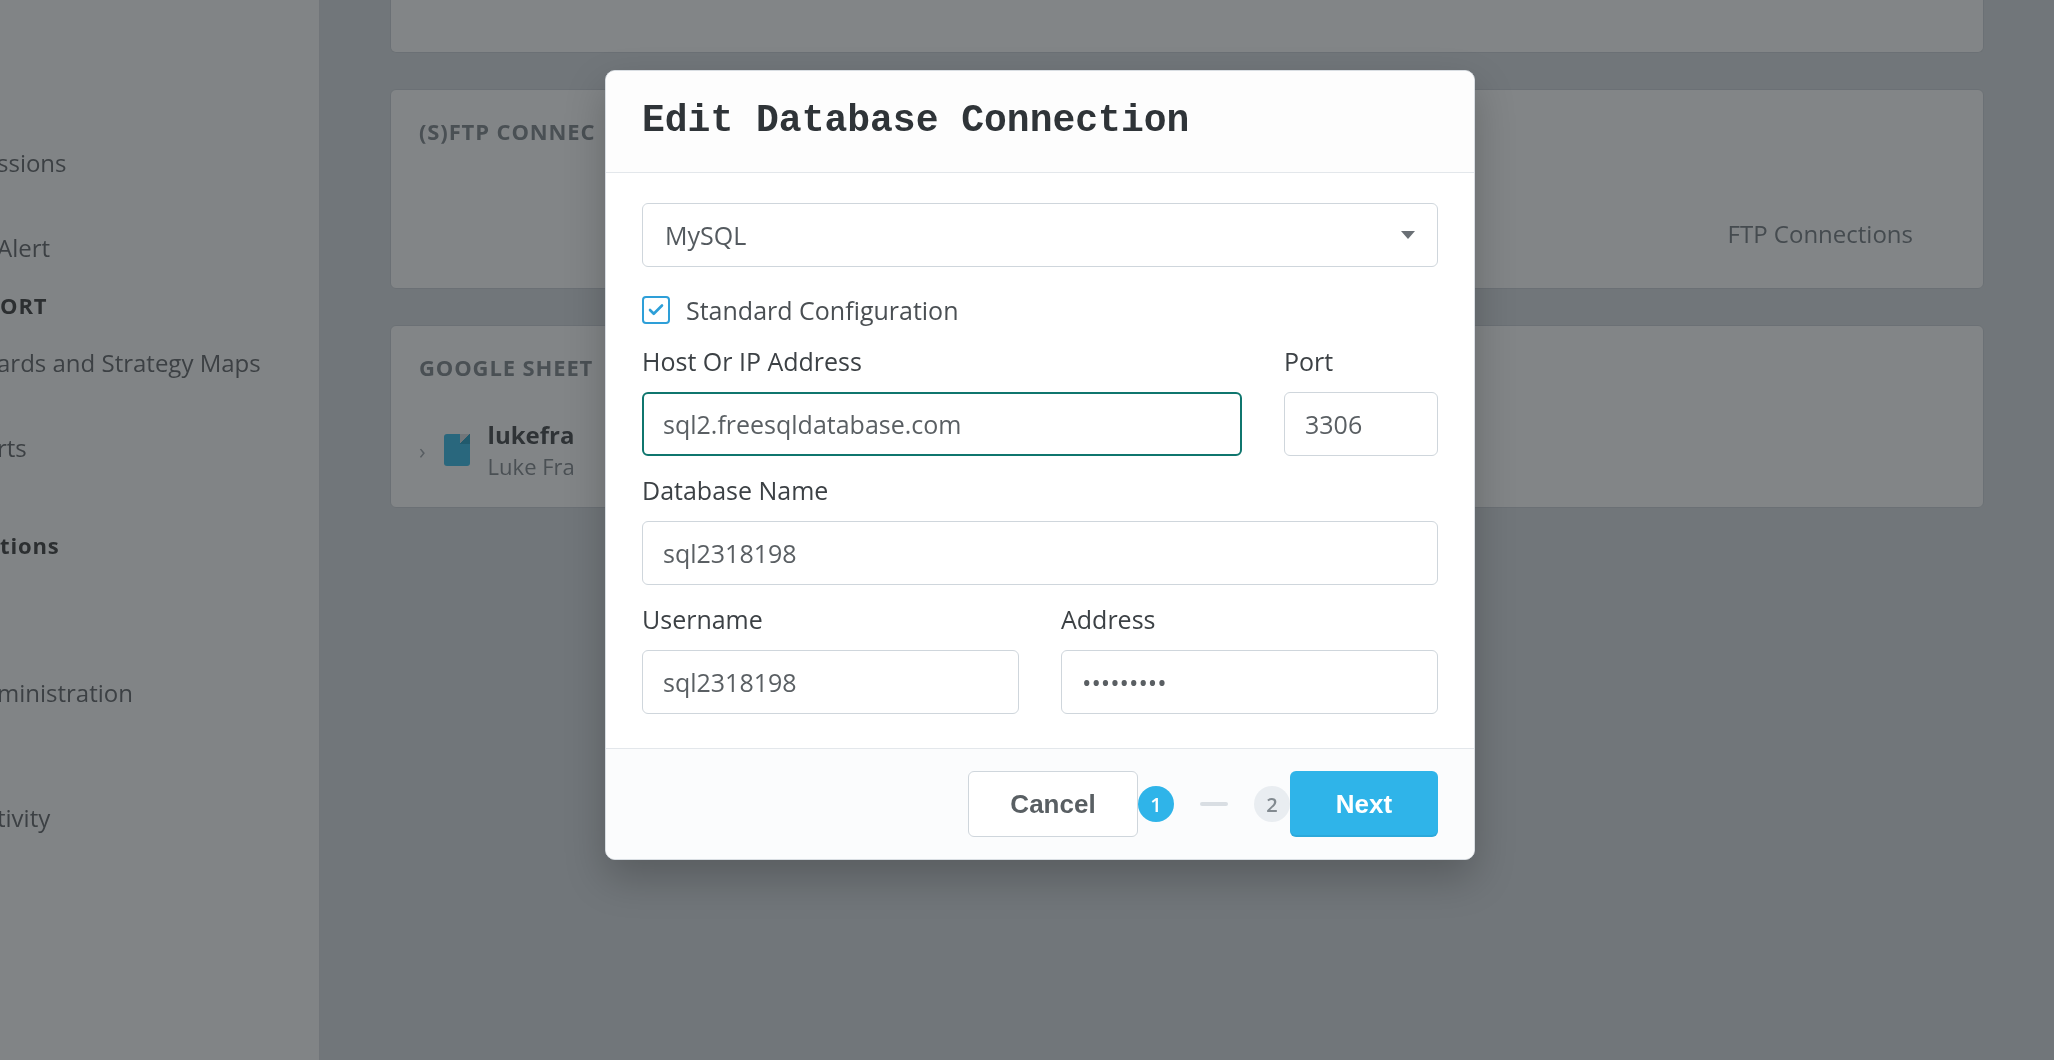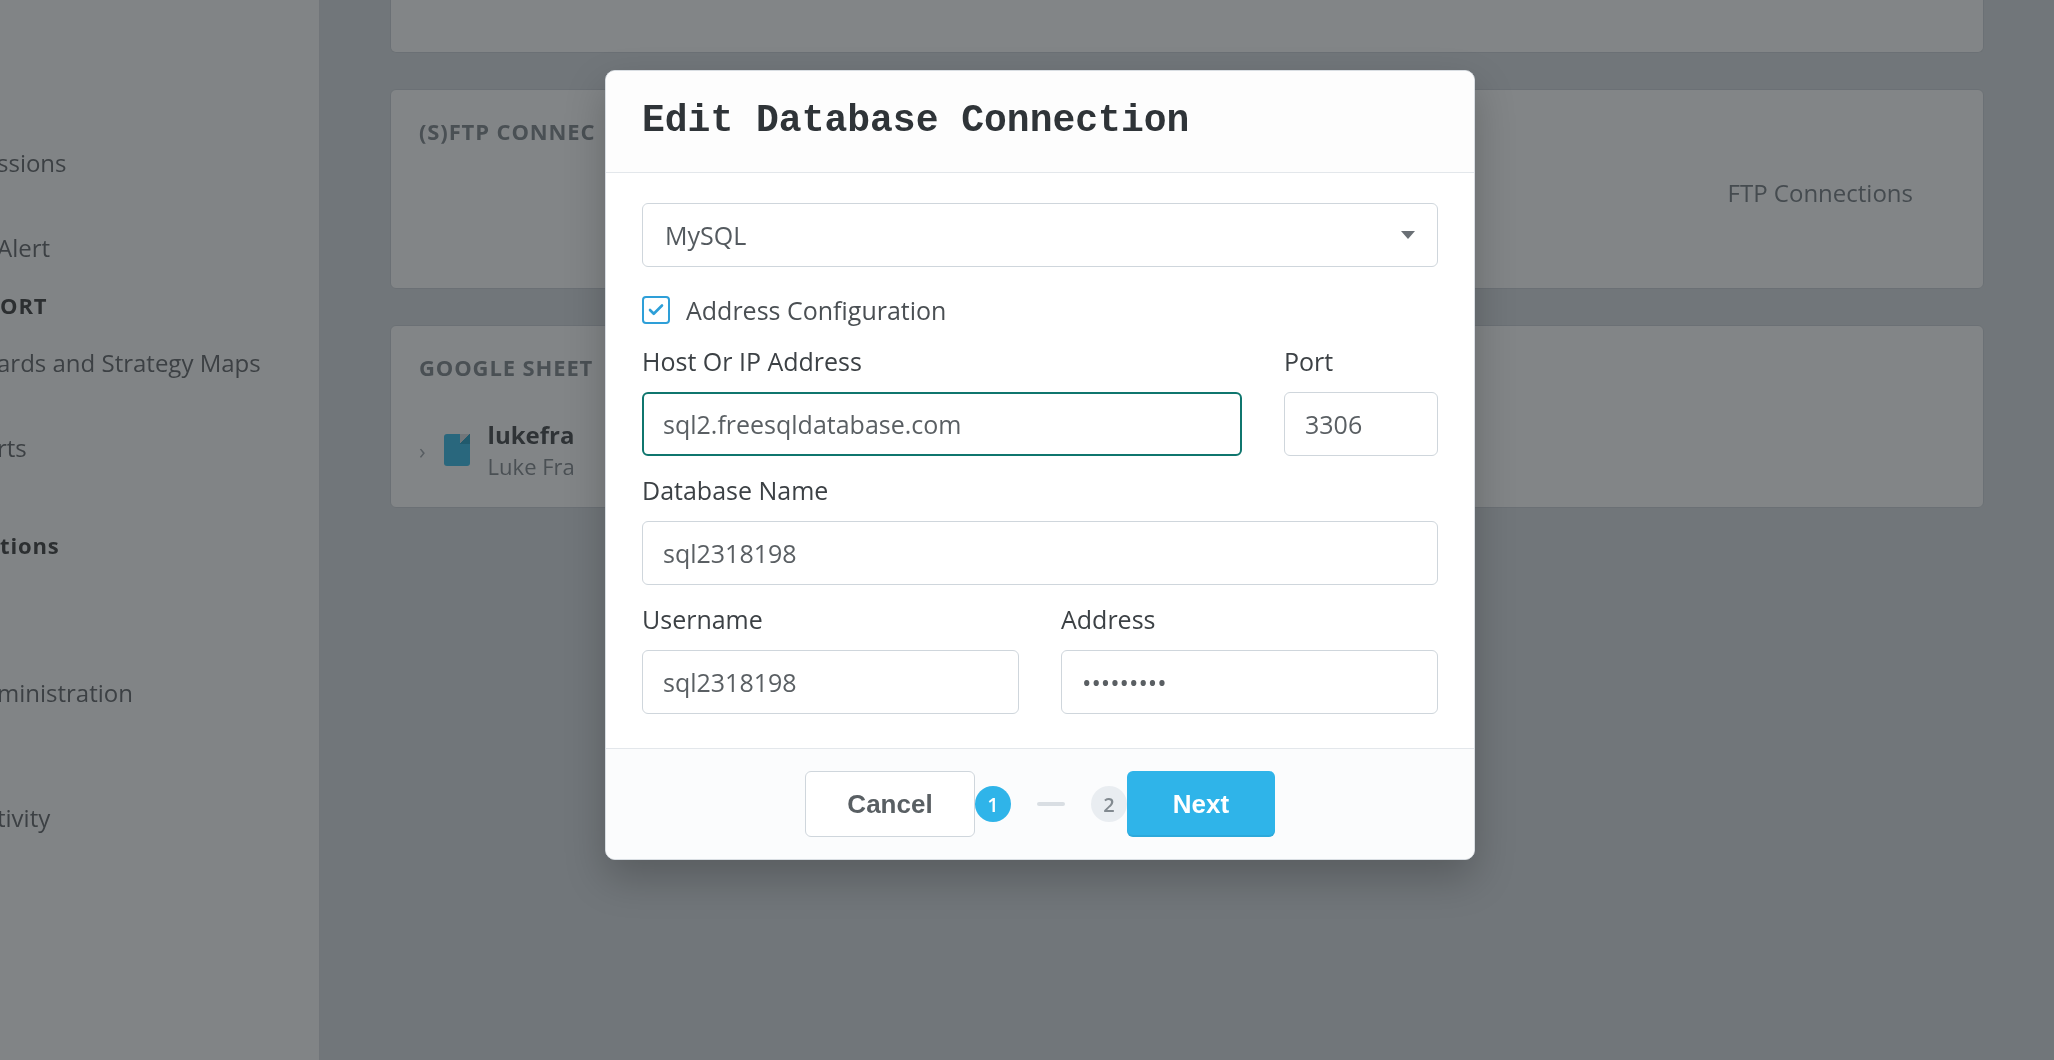--- a/index.html
+++ b/index.html
@@ -48,20 +48,21 @@
     }
     .bg-card .section-label {
       font-size: 22px; font-weight: 700; letter-spacing: .04em; color: #7a8187;
       margin-bottom: 18px;
     }
     .bg-card .note {
       font-size: 24px; color: #6e757b;
       text-align: right;
       position: absolute;
       right: 70px;
+      margin-top: 41px;
     }
     .bg-item-row { display: flex; align-items: center; gap: 18px; padding: 18px 0 0 0; }
     .bg-item-row .chev { color: #9aa0a6; font-size: 22px; }
     .bg-item-row .file-icon {
       width: 26px; height: 32px;
       background: #2cb7e6;
       border-radius: 3px 6px 3px 3px;
       position: relative;
     }
     .bg-item-row .file-icon:after{
@@ -139,21 +140,21 @@
       font-size: 25px; color: #5a5f63;
       background: #fff;
       font-family: inherit;
     }
     .input.focused { border: 2px solid #0f766e; padding: 0 19px; }
 
     .modal-foot {
       border-top: 1px solid #e3e7eb;
       background: #fbfcfd;
       padding: 22px 36px;
-      display: flex; align-items: center; justify-content: center;
+      display: flex; align-items: center; justify-content: flex-end;
     }
     .btn {
       height: 66px; padding: 0 32px;
       border-radius: 6px; font-size: 26px; font-weight: 600;
       display: inline-flex; align-items: center; justify-content: center;
       cursor: pointer; border: none;
     }
     .btn.secondary {
       background: #fff; color: #595f63; border: 1px solid #cfd6dc;
       min-width: 170px;
@@ -223,21 +224,21 @@
       <span>MySQL</span>
       <span class="caret"></span>
     </div>
 
     <div class="check-row">
       <span class="checkbox">
         <svg viewBox="0 0 24 24">
           <path d="M4 12 l5 5 L20 6" fill="none" stroke="#2e9fd8" stroke-width="3.5" stroke-linecap="round" stroke-linejoin="round"></path>
         </svg>
       </span>
-      <span class="check-label">Address Configuration</span>
+      <span class="check-label">Standard Configuration</span>
     </div>
 
     <div class="row">
       <div class="field">
         <label class="field-label">Host Or IP Address</label>
         <input class="input focused" type="text" value="sql2.freesqldatabase.com" style="">
       </div>
       <div class="field port">
         <label class="field-label">Port</label>
         <input class="input" type="text" value="3306" style="">

